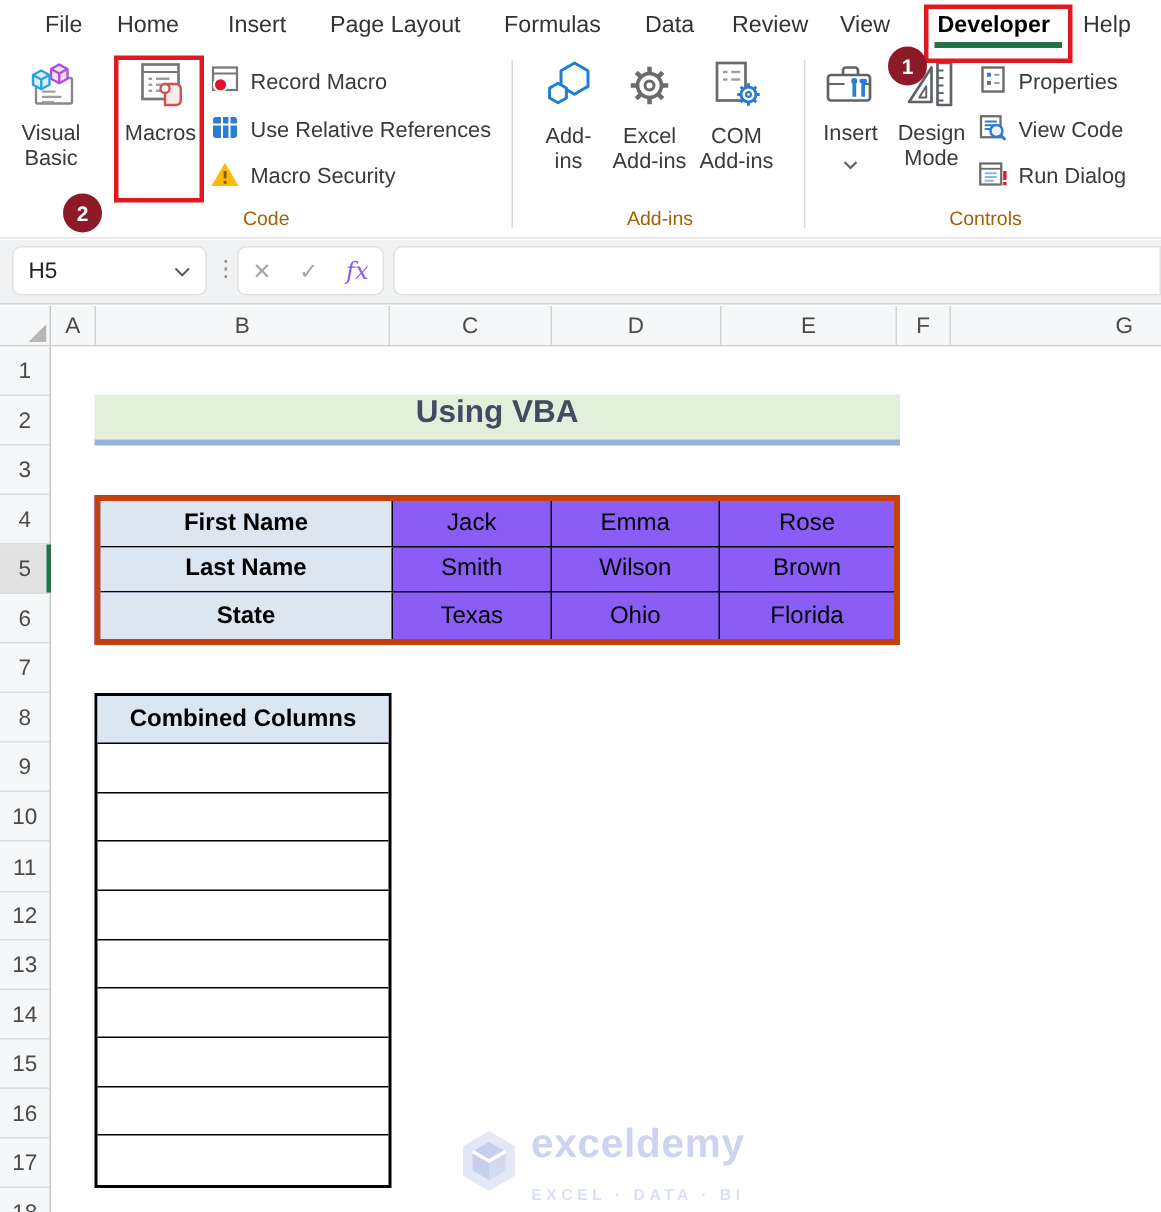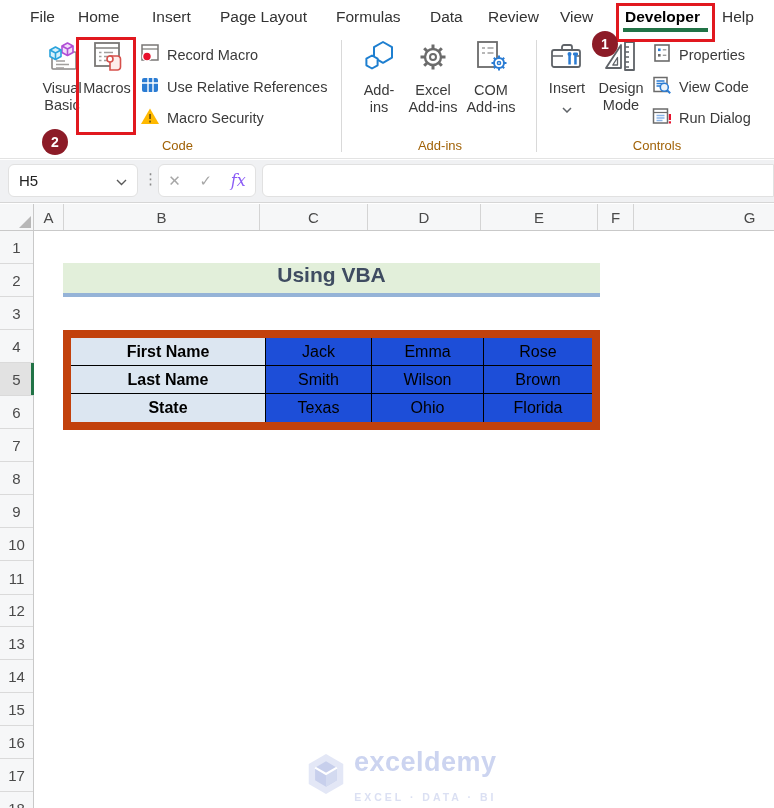--- a/index.html
+++ b/index.html
@@ -62,23 +62,23 @@
   .rowh .greenbar { position:absolute; right:-1px; top:0; width:3px; height:100%; background:#217346; }
 
   
   .sheet { position:absolute; left:34px; top:231px; width:740px; height:577px; background:#fff; }
 
   .banner { position:absolute; left:29px; top:32px; width:537px; height:30px; background:#e2efda;
             display:flex; align-items:flex-start; justify-content:center; }
   .banner .t { font-size:21px; font-weight:bold; color:#3f4c61; }
   .banner-line { position:absolute; left:29px; top:62px; width:537px; height:4px; background:#95b3d7; }
 
-  .dtable { position:absolute; left:29px; top:99px; width:537px; height:100px; border:8px solid #c2410c;
+  .dtable { position:absolute; left:29px; top:99px; width:537px; height:100px; border:4px solid #c2410c;
             display:grid; grid-template-columns:195px 106px 112px 1fr; grid-template-rows:repeat(3,1fr);
-            background:#1d4ed8; }
+            background:#8b5cf6; }
   .dc { display:flex; align-items:center; justify-content:center; font-size:16px; color:#000;
         border-right:1.5px solid #000; border-bottom:1.5px solid #000; }
   .dc.hd { background:#dce6f1; font-weight:bold; }
   .dc:nth-child(4n) { border-right:none; }
   .dc:nth-child(n+9) { border-bottom:none; }
 
   .ctable { position:absolute; left:29px; top:231px; width:198px; height:330px; border:2px solid #000;
             display:grid; grid-template-rows:32px repeat(9,1fr); background:#fff; }
   .crow { border-bottom:1.5px solid #000; display:flex; align-items:center; justify-content:center; }
   .crow:last-child { border-bottom:none; }
@@ -107,21 +107,21 @@
     <div class="tab" style="left:560px">View</div>
     <div class="tab active" style="left:625px">Developer</div>
     <div class="tab" style="left:722px">Help</div>
     <div class="dev-underline"></div>
   </div>
   <div class="dev-box"></div>
   <div class="badge" id="badge-1">1</div>
 
   <div class="ribbon">
 
-    <div class="bigbtn" style="left:34px; width:56px;">
+    <div class="bigbtn" style="left:6px; width:56px;">
       <span>
         <svg width="34" height="32" viewBox="0 0 34 32">
           <rect x="7" y="12" width="24" height="17" rx="1" fill="#fff" stroke="#8a8886" stroke-width="1.6"></rect>
           <path d="M11 21h9 M11 24.5h13 M11 28h8" stroke="#a19f9d" stroke-width="1.5" fill="none"></path>
           <g stroke-width="1.6" stroke-linejoin="round">
             <path d="M17 6l5.5-3 5.5 3v6.5l-5.5 3-5.5-3z" fill="#f3dffa" stroke="#b04fd6"></path>
             <path d="M17 6l5.5 3 5.5-3 M22.5 9v6.5" fill="none" stroke="#b04fd6"></path>
             <path d="M5 10l5.5-3 5.5 3v6.5l-5.5 3L5 16.5z" fill="#d9f1fb" stroke="#2aa3dc"></path>
             <path d="M5 10l5.5 3 5.5-3 M10.5 13v6.5" fill="none" stroke="#2aa3dc"></path>
           </g>
@@ -373,20 +373,32 @@
       <div class="dc hd">Last Name</div>
       <div class="dc">Smith</div>
       <div class="dc">Wilson</div>
       <div class="dc">Brown</div>
       <div class="dc hd">State</div>
       <div class="dc">Texas</div>
       <div class="dc">Ohio</div>
       <div class="dc">Florida</div>
     </div>
 
+    <div class="ctable">
+      <div class="crow hd">Combined Columns</div>
+      <div class="crow"></div>
+      <div class="crow"></div>
+      <div class="crow"></div>
+      <div class="crow"></div>
+      <div class="crow"></div>
+      <div class="crow"></div>
+      <div class="crow"></div>
+      <div class="crow"></div>
+      <div class="crow"></div>
+    </div>
 
     <div class="watermark">
       <span>
         <svg width="40" height="44" viewBox="0 0 44 48">
           <path d="M22 2L41 13v22L22 46 3 35V13z" fill="#e3e7f6"></path>
           <path d="M22 10l12 7v14l-12 7-12-7V17z" fill="#c7cfec"></path>
           <path d="M22 24l12-7v14l-12 7z" fill="#d3daf0"></path>
           <path d="M10 17l12 7 12-7" stroke="#fff" stroke-width="2.5" fill="none"></path>
         </svg>
       </span>

